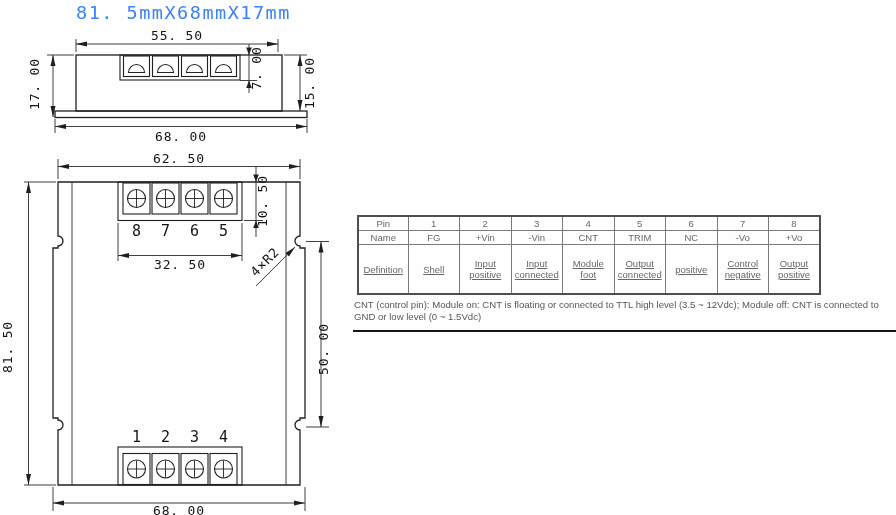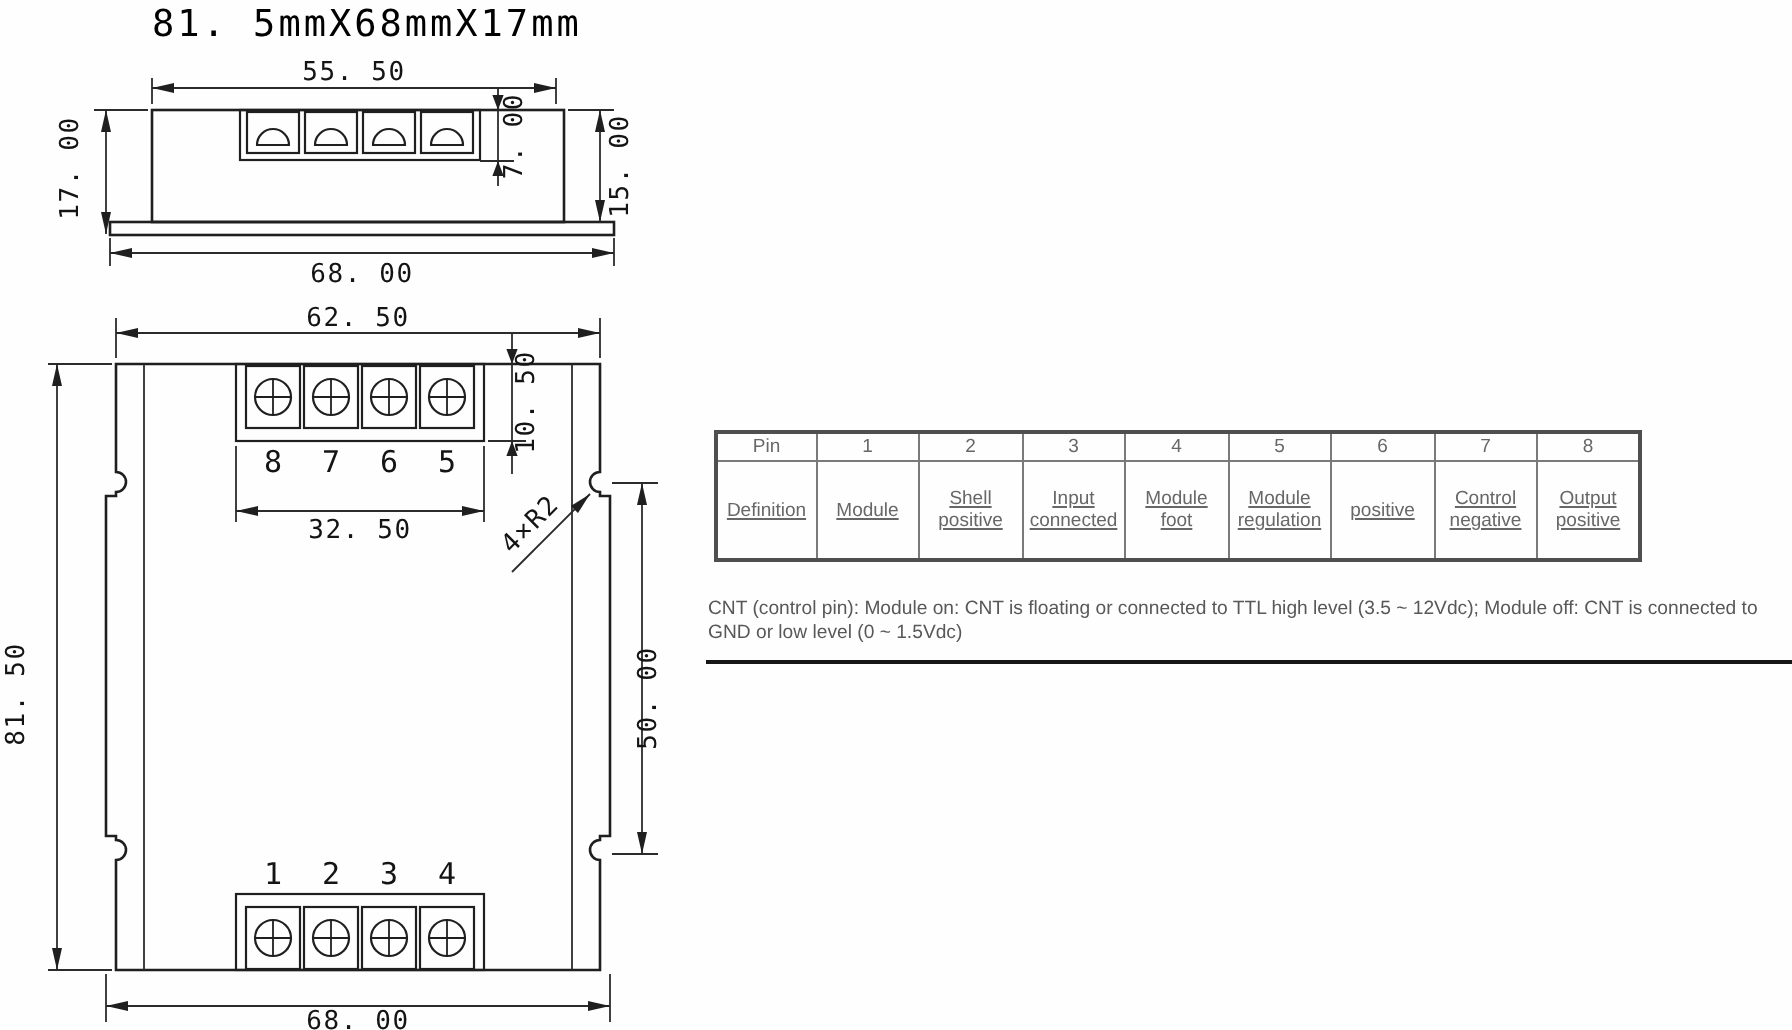--- a/index.html
+++ b/index.html
@@ -3,21 +3,21 @@
 <meta charset="utf-8">
 <style>
   html,body { margin:0; padding:0; }
   body { width:896px; height:515px; background:#fefefe; position:relative;
          font-family:"Liberation Sans", sans-serif; overflow:hidden; }
 
   
   .draw-svg { position:absolute; left:0; top:0; }
   .page-title { position:absolute; left:76px; top:2px; width:260px;
                 font:18.5px "DejaVu Sans Mono", monospace; letter-spacing:1.5px;
-                color:#000000; white-space:nowrap; }
+                color:#3b82f6; white-space:nowrap; }
 
   .ol  { fill:none; stroke:#1f1f1f; stroke-width:1.3px; }
   .ol2 { fill:none; stroke:#1f1f1f; stroke-width:1.1px; }
   .dl  { fill:none; stroke:#2b2b2b; stroke-width:0.9px; }
   .xw  { stroke:#1f1f1f; stroke-width:0.9px; }
   .dimtxt { font:13px "DejaVu Sans Mono", monospace; letter-spacing:0.8px;
             fill:#141414; text-anchor:middle; }
   .pintxt { font:15px "DejaVu Sans Mono", monospace; fill:#141414; text-anchor:middle; }
   .ah { fill:#1f1f1f; stroke:none; }
 
@@ -201,27 +201,38 @@
     <td>Pin</td>
     <td>1</td>
     <td>2</td>
     <td>3</td>
     <td>4</td>
     <td>5</td>
     <td>6</td>
     <td>7</td>
     <td>8</td>
   </tr>
+  <tr class="r-small">
+    <td>Name</td>
+    <td>FG</td>
+    <td>+Vin</td>
+    <td>-Vin</td>
+    <td>CNT</td>
+    <td>TRIM</td>
+    <td>NC</td>
+    <td>-Vo</td>
+    <td>+Vo</td>
+  </tr>
   <tr class="r-def">
     <td>Definition</td>
-    <td>Module</td>
-    <td>Shell positive</td>
+    <td>Shell</td>
+    <td>Input positive</td>
     <td>Input connected</td>
     <td>Module foot</td>
-    <td>Module regulation</td>
+    <td>Output connected</td>
     <td>positive</td>
     <td>Control negative</td>
     <td>Output positive</td>
   </tr>
 </tbody>
   </table>
 
 <div class="cnt-note">CNT (control pin): Module on: CNT is floating or connected to TTL high level (3.5 ~ 12Vdc); Module off: CNT is connected to GND or low level (0 ~ 1.5Vdc)</div>
 <div class="bottom-rule"></div>
 

